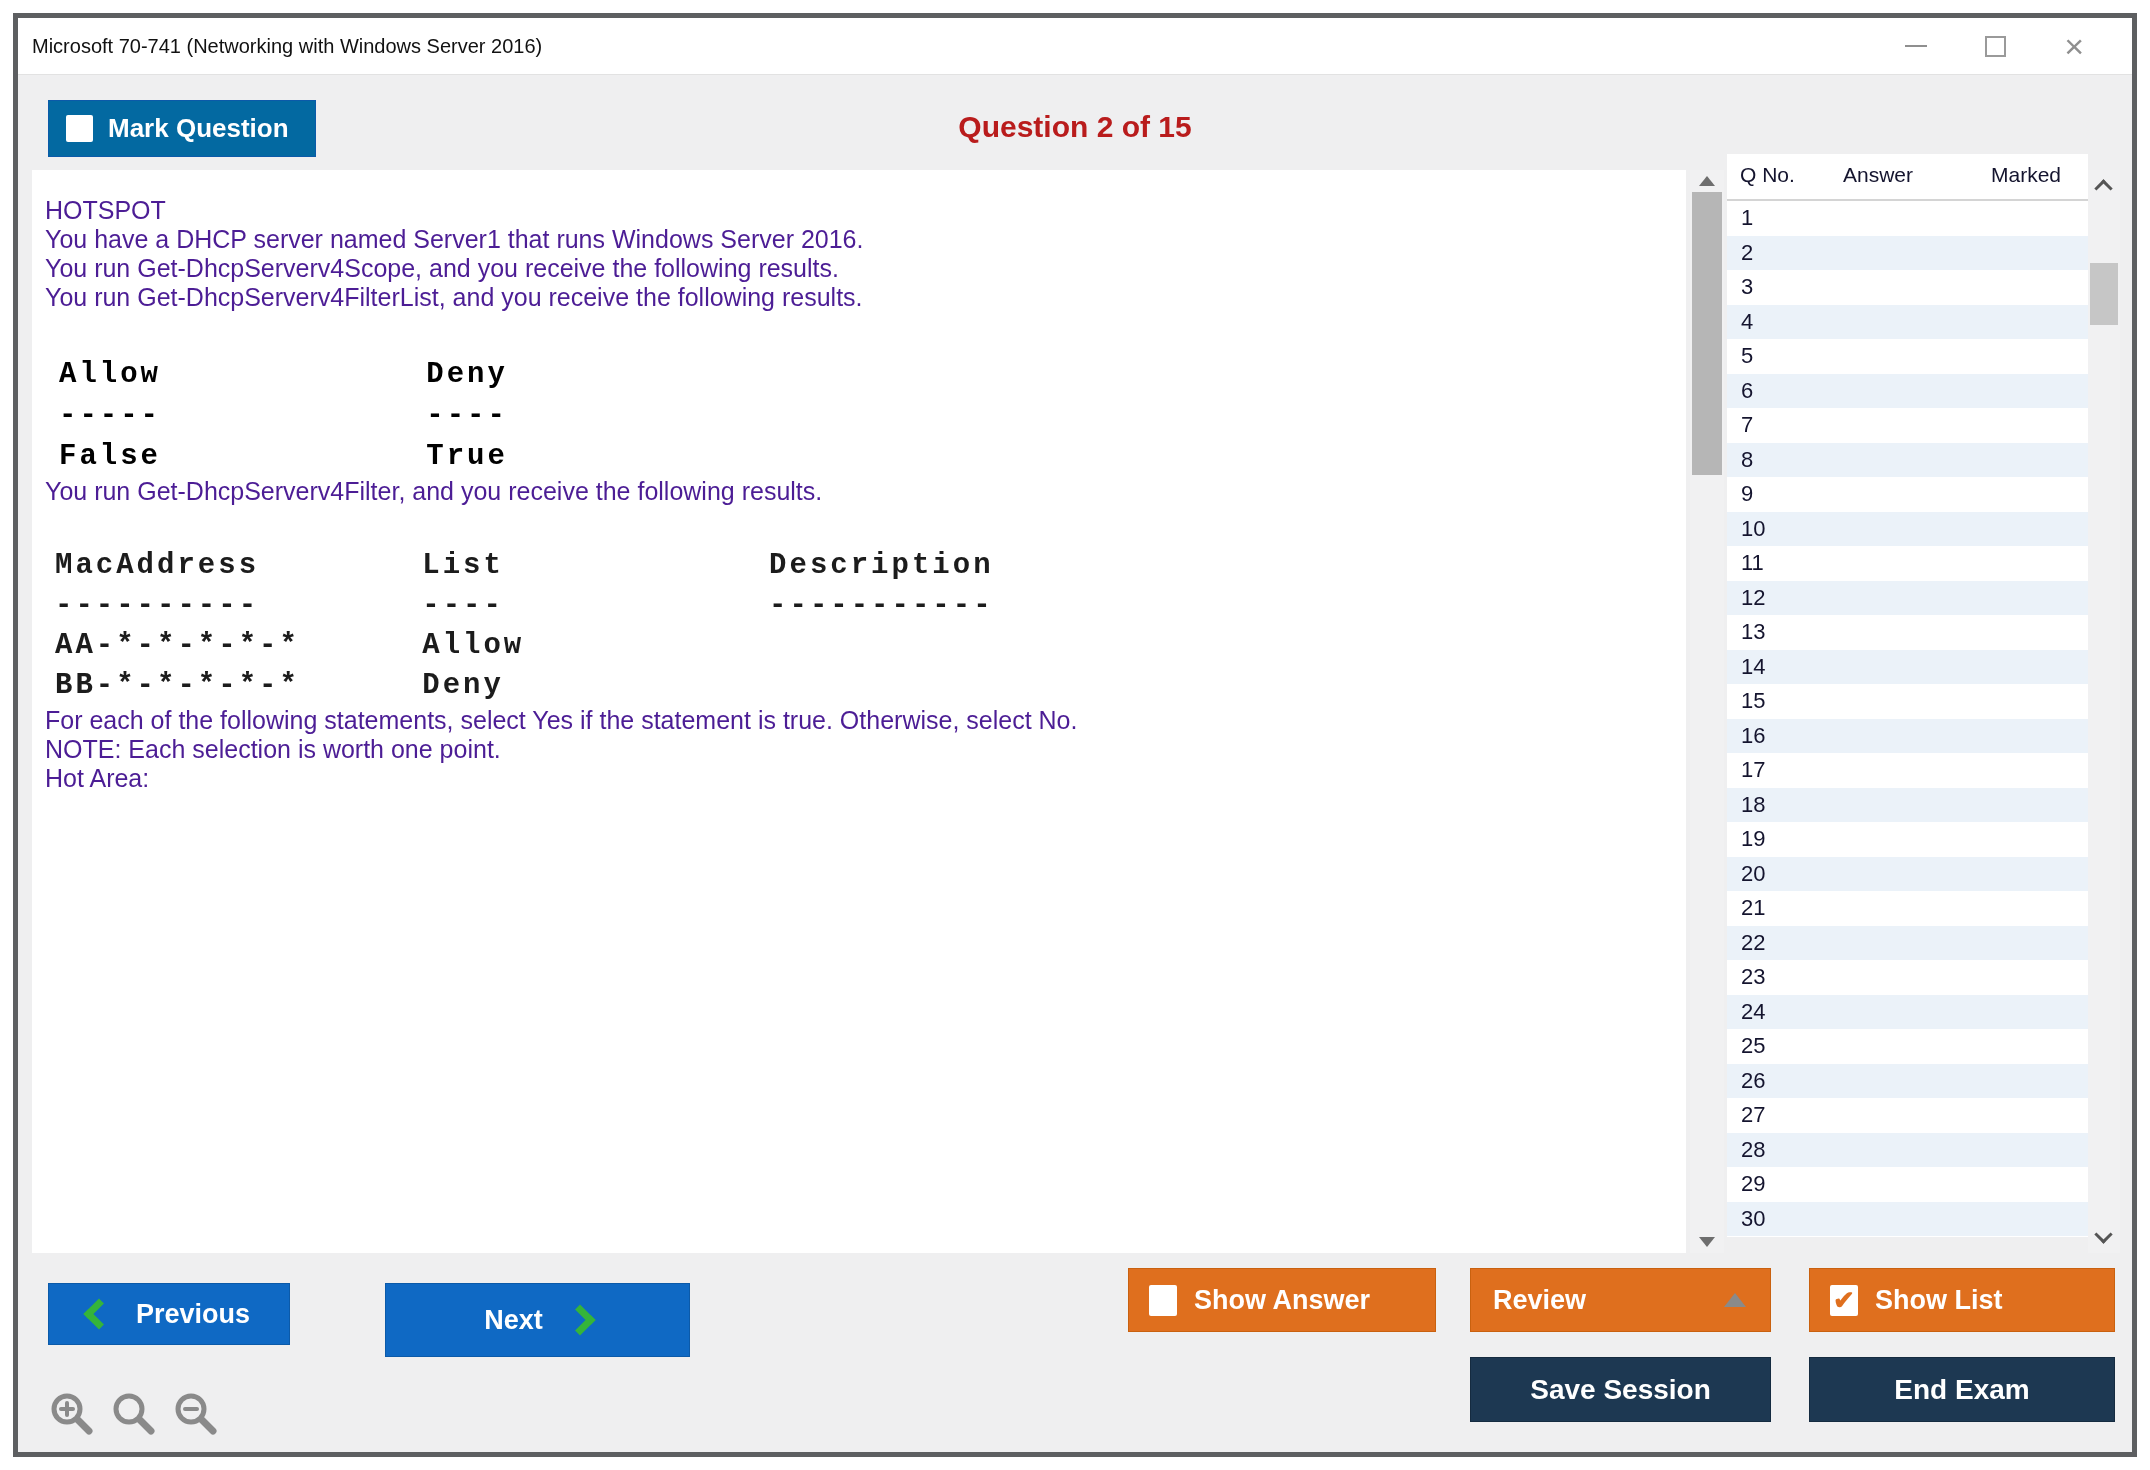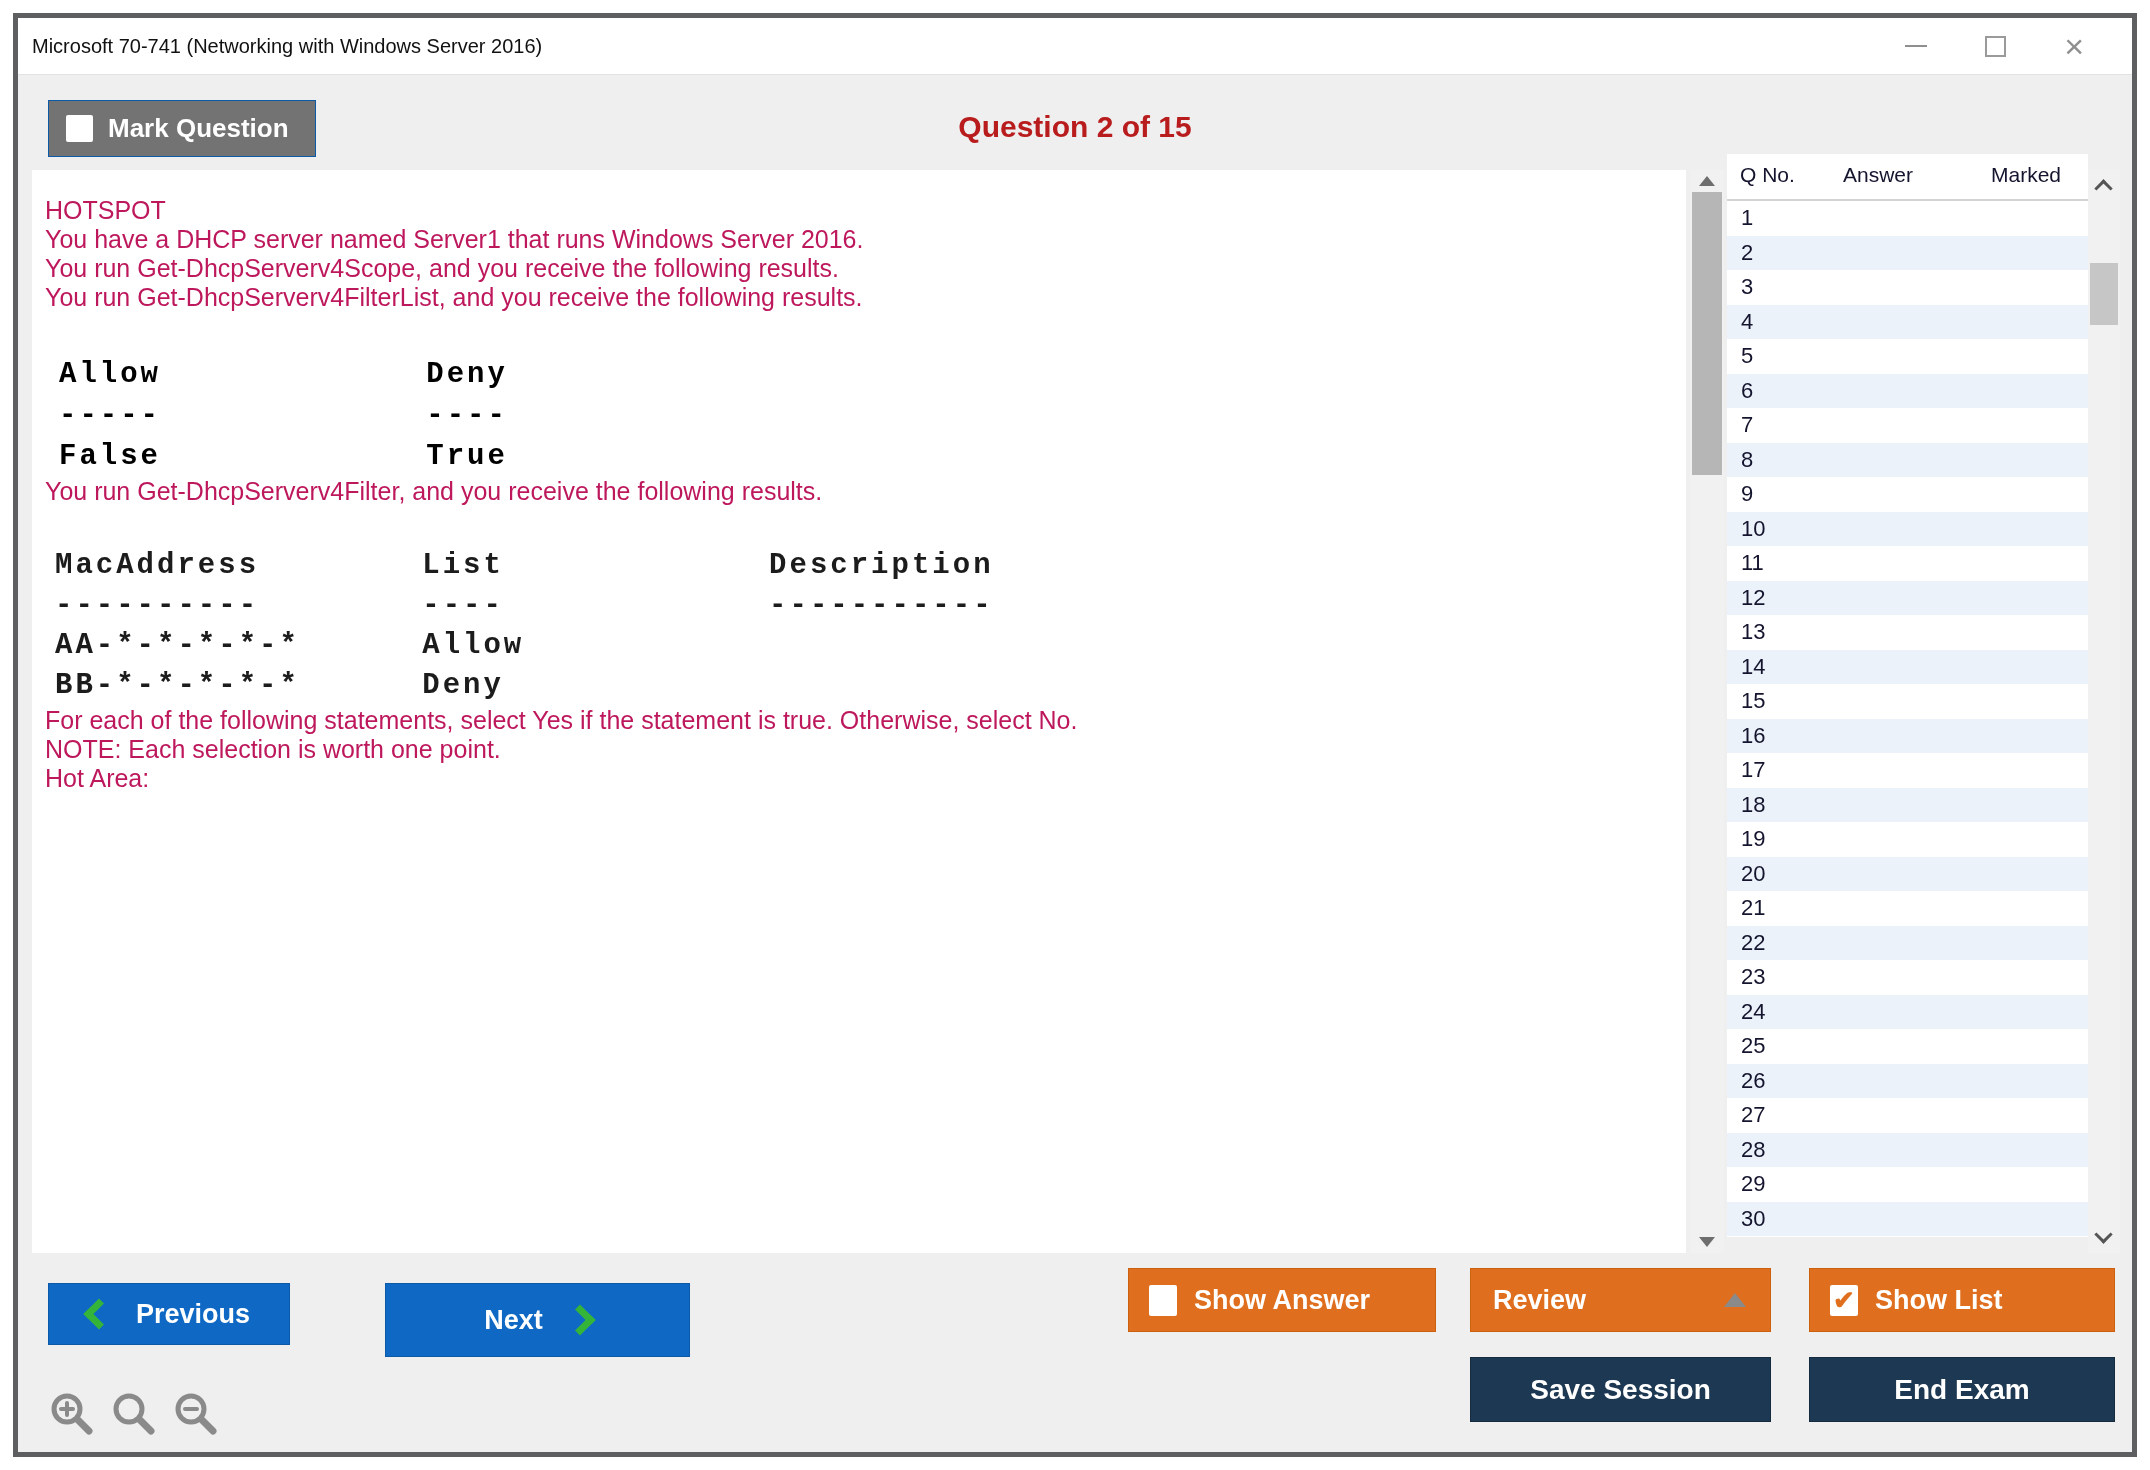--- a/index.html
+++ b/index.html
@@ -10,28 +10,28 @@
   
   .titlebar{position:absolute;left:0;top:0;right:0;height:57px;background:#ffffff;border-bottom:1px solid #e2e2e2;display:flex;align-items:center;padding:0 0 0 14px;box-sizing:border-box;}
   .title-text{font-size:20px;color:#111;}
   .win-controls{margin-left:auto;display:flex;align-items:center;gap:58px;padding-right:48px;}
   .wc-min{width:22px;height:0;border-bottom:2px solid #8f8f8f;}
   .wc-max{width:17px;height:17px;border:2px solid #9a9a9a;}
   .wc-close{font-size:34px;color:#8f8f8f;line-height:20px;}
   .win-controls .wc{cursor:default;display:flex;align-items:center;justify-content:center;}
 
   
-  .mark-btn{position:absolute;left:30px;top:82px;width:268px;height:57px;background:#737373;display:flex;align-items:center;gap:15px;padding-left:17px;box-sizing:border-box;border:1px solid #0b5aa9;}
+  .mark-btn{position:absolute;left:30px;top:82px;width:268px;height:57px;background:#0369a1;display:flex;align-items:center;gap:15px;padding-left:17px;box-sizing:border-box;border:1px solid #0b5aa9;}
   .mark-cb{width:27px;height:27px;background:#ffffff;border-radius:2px;}
   .mark-label{color:#ffffff;font-weight:bold;font-size:26px;}
   .qcounter{position:absolute;left:0;right:0;top:92px;text-align:center;font-weight:bold;font-size:30px;color:#b91c1c;}
 
   
   .content{position:absolute;left:14px;top:152px;width:1654px;height:1083px;background:#ffffff;box-sizing:border-box;padding:26px 10px 0 13px;overflow:hidden;}
-  .content p{margin:0;font-size:25px;color:#be185d;}
+  .content p{margin:0;font-size:25px;color:#4c1d95;}
   .p-hotspot{margin-top:16px;}
   .p-intro{margin-top:46px;}
   .p-scope{margin-top:42px;}
   .pre-scope{margin:30px 0 0 6px;font-family:"Liberation Mono","DejaVu Sans Mono",monospace;font-weight:bold;font-size:19px;line-height:29px;color:#1c1c1c;}
   .p-filterlist{margin-top:50px;}
   .pre-filterlist{margin:42px 0 0 14px;font-family:"Liberation Mono","DejaVu Sans Mono",monospace;font-weight:bold;font-size:29px;letter-spacing:3px;line-height:41px;color:#000000;}
   .p-filter{margin-top:56px;}
   .pre-filter{margin:40px 0 0 10px;font-family:"Liberation Mono","DejaVu Sans Mono",monospace;font-weight:bold;font-size:29px;letter-spacing:3px;line-height:40px;color:#1c1c1c;}
   .p-instruction{margin-top:58px;}
   .p-note{margin-top:42px;}

